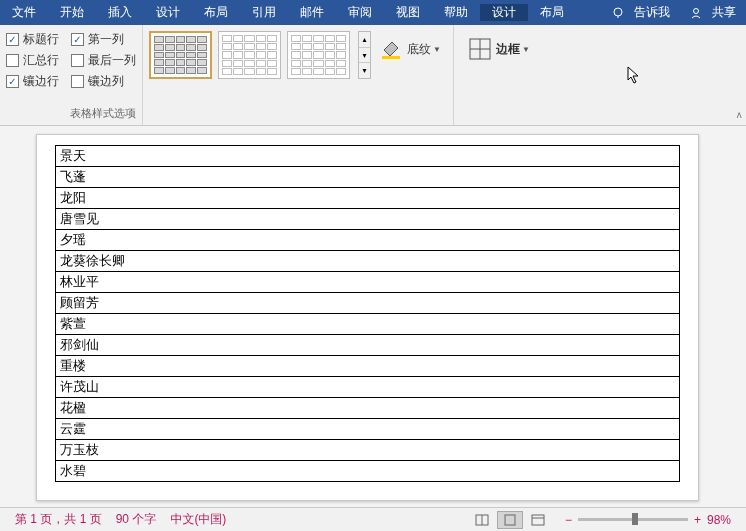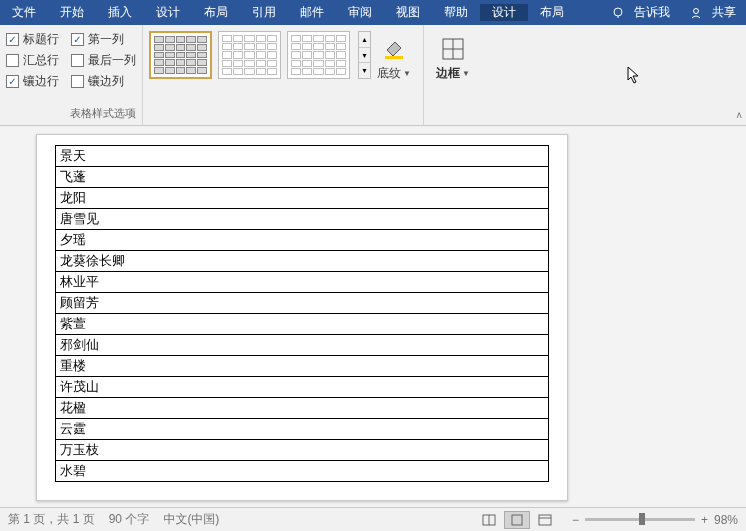--- a/index.html
+++ b/index.html
@@ -18,30 +18,30 @@
 .cb { width:13px; height:13px; border:1px solid #777; background:#fff; display:inline-flex; align-items:center; justify-content:center; font-size:10px; color:#2b579a; }
 .styles-row { display:flex; gap:6px; align-items:flex-start; }
 .tbl-thumb { width:63px; height:48px; border:1px solid #bbb; background:#fff; position:relative; }
 .tbl-thumb.first { border:2px solid #d0a24a; }
 .tbl-thumb .inner { position:absolute; inset:3px; display:grid; grid-template-columns:repeat(5,1fr); grid-template-rows:repeat(5,1fr); gap:1px; }
 .tbl-thumb .inner div { background:#fff; border:1px solid #bfbfbf; }
 .tbl-thumb.first .inner div { background:#d9d9d9; border:1px solid #888; }
 .style-exp { width:13px; height:48px; border:1px solid #bbb; margin-left:2px; display:flex; flex-direction:column; }
 .style-exp span { flex:1; display:flex; align-items:center; justify-content:center; font-size:8px; border-bottom:1px solid #ccc; }
 .style-exp span:last-child { border-bottom:none; }
-.big-btn { display:flex; flex-direction:column; align-items:center; justify-content:flex-start; padding:4px 6px 0 6px; gap:2px; cursor:pointer; font-size:12px; color:#333;text-align:center; }
+.big-btn { display:flex; flex-direction:row; align-items:center; justify-content:flex-start; padding:4px 6px 0 6px; gap:2px; cursor:pointer; font-size:12px; color:#333;text-align:center; }
 .big-btn .icon { width:28px; height:28px; display:flex; align-items:center; justify-content:center; }
 .big-btn .label-row { display:flex; align-items:center; gap:2px; }
 .chev { font-size:8px; color:#555; }
 .collapse-caret { position:absolute; right:4px; bottom:4px; font-size:10px; color:#666; cursor:pointer; }
 .doc-area { position:absolute; top:126px; left:0; right:0; bottom:24px; background:#f3f3f3; overflow:auto; }
-.page { width:532px; margin:8px 0 12px 36px; background:#fff; border:1px solid #c8c8c8; box-shadow:0 1px 3px rgba(0,0,0,.2); padding:10px 18px 18px 18px; }
+.page { width:663px; margin:8px 0 12px 36px; background:#fff; border:1px solid #c8c8c8; box-shadow:0 1px 3px rgba(0,0,0,.2); padding:10px 18px 18px 18px; }
 .doc-table { width:100%; border-collapse:collapse; }
 .doc-table td { border:1px solid #000; height:21px; font-size:13px; padding:0 4px; color:#000; }
-.status-bar { position:absolute; bottom:0; left:0; right:0; height:24px; background:#f1f1f1; border-top:1px solid #c8c8c8; display:flex; align-items:center; font-size:12px; color:#737373; padding:0 8px; gap:14px; }
+.status-bar { position:absolute; bottom:0; left:0; right:0; height:24px; background:#f1f1f1; border-top:1px solid #c8c8c8; display:flex; align-items:center; font-size:12px; color:#be185d; padding:0 15px; gap:14px; }
 .sb-spacer { flex:1; }
 .view-btns { display:flex; gap:2px; }
 .view-btn { width:26px; height:18px; border:1px solid transparent; display:flex; align-items:center; justify-content:center; cursor:pointer; }
 .view-btn.active { background:#d4d4d4; border-color:#aaa; }
 .zoom { display:flex; align-items:center; gap:6px; }
 .slider { width:110px; height:3px; background:#bbb; position:relative; }
 .slider .thumb { position:absolute; width:6px; height:12px; background:#777; top:-5px; left:54px; }
 .cursor-arrow { position:absolute; top:66px; left:627px; font-size:14px; color:#000; pointer-events:none; }
 svg { display:block; }
 </style>

